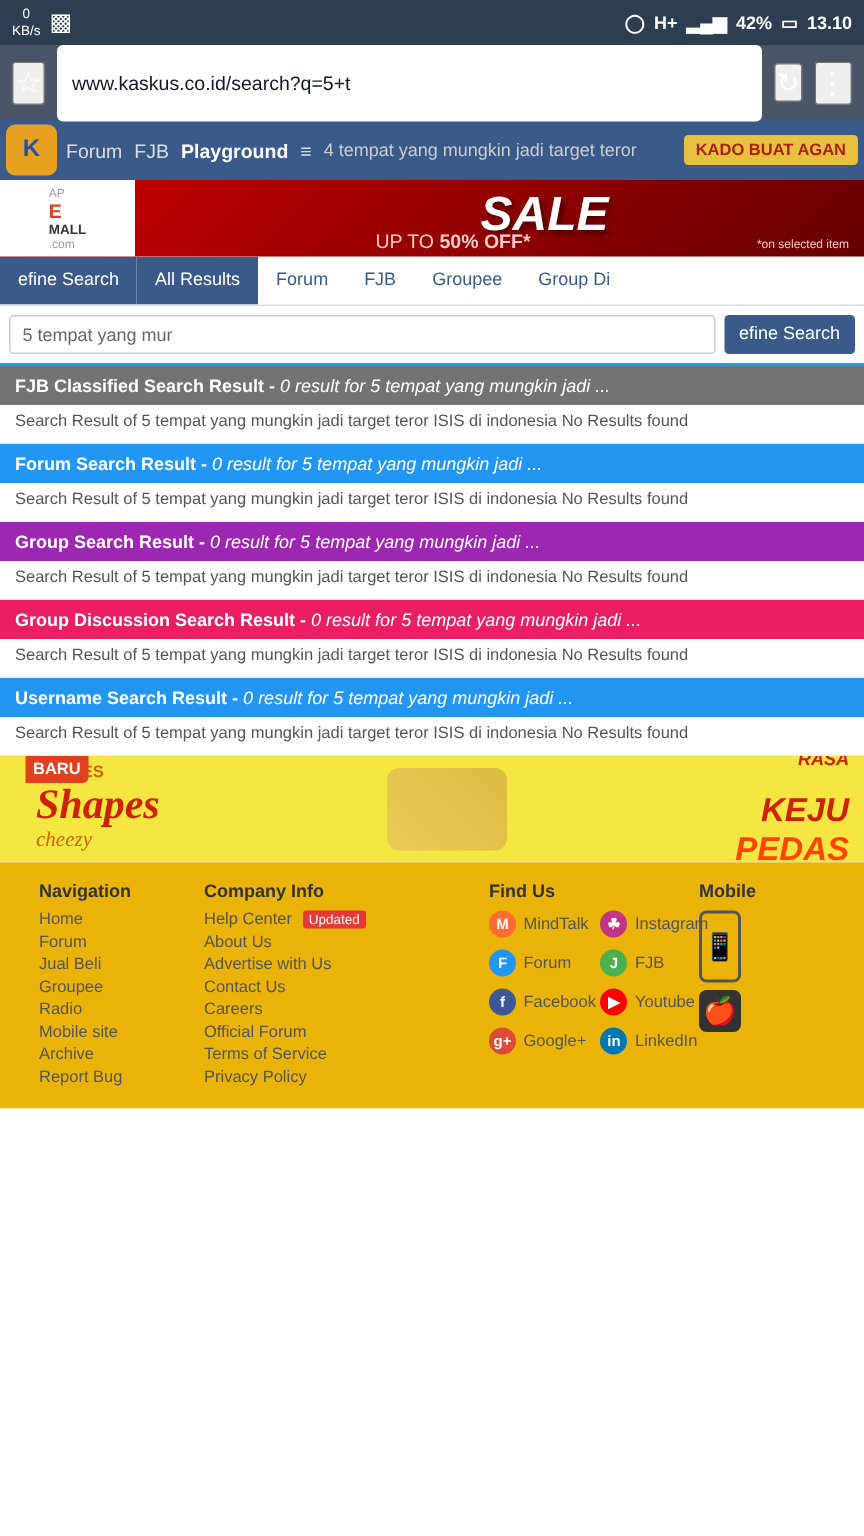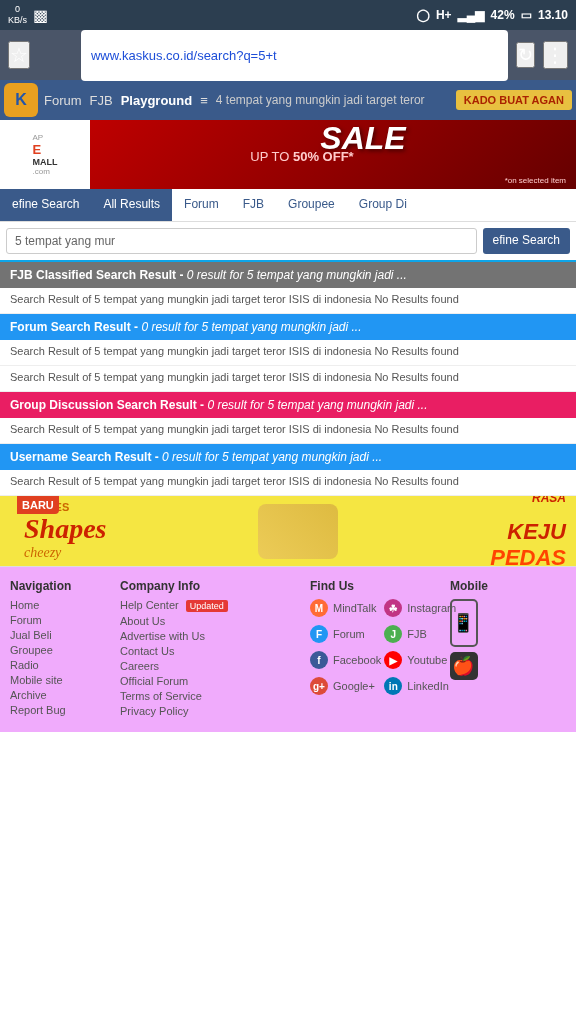--- a/index.html
+++ b/index.html
@@ -31,22 +31,21 @@
       height: 50px;
     }
     .star-btn { color: #fff; font-size: 20px; }
     .url-input {
       flex: 1;
       background: #fff;
       border: none;
       border-radius: 4px;
       padding: 18px 10px;
       font-size: 13px;
-      color: #1d4ed8;
-      margin-left: 43px;
+      color: #0f172a;
     }
     .reload-btn { color: #fff; font-size: 18px; }
     .more-btn { color: #fff; font-size: 20px; letter-spacing: 1px; }
 
     
     .nav-bar {
       background: #3a5a8a;
       display: flex;
       align-items: center;
       height: 40px;
@@ -77,23 +76,24 @@
       padding: 4px 8px;
       border-radius: 3px;
       white-space: nowrap;
       margin-left: 4px;
       flex-shrink: 0;
     }
 
     
     .banner-ad {
       width: 100%;
-      height: 69px;
+      height: 51px;
       background: linear-gradient(135deg, #cc0000 0%, #990000 50%, #660000 100%);
       display: flex;
+      align-items: center;
       justify-content: center;
       position: relative;
       overflow: hidden;
     }
     .banner-emall { position: absolute; left: 0; top: 0; bottom: 0; background: #fff; width: 90px; display: flex; align-items: center; justify-content: center; }
     .sale-text { color: #fff; font-size: 32px; font-weight: bold; font-style: italic; margin-left: 70px; text-shadow: 2px 2px 4px rgba(0,0,0,0.5); }
     .sale-note { position: absolute; bottom: 4px; right: 10px; color: #ffcccc; font-size: 8px; }
     .tab {
       padding: 8px 12px;
       font-size: 12px;
@@ -179,22 +179,22 @@
       color: #cc2200; font-size: 18px; font-weight: bold;
       text-align: right; padding-right: 10px;
       font-style: italic;
     }
     .chips-right .rasa { font-size: 12px; display: block; }
     .chips-right .keju { font-size: 22px; display: block; margin-top: 14px; }
     .chips-right .pedas { font-size: 22px; display: block; color: #ff4400; }
 
     
     .footer {
-      background: #f0abfc;
-      padding: 12px 10px;
+      background: #eab308;
+      padding: 12px 26px;
       display: grid;
       grid-template-columns: 100px 180px 130px auto;
       gap: 10px;
       border-top: 1px solid #ddd;
     }
     .footer-col h4 {
       font-size: 12px; font-weight: bold; color: #333;
       margin-bottom: 6px;
     }
     .footer-col ul { list-style: none; }
@@ -359,20 +359,23 @@
   <div class="result-section">
     <div class="result-header forum-color">
       <strong>Forum Search Result</strong> - <span class="italic">0 result for <em>5 tempat yang mungkin jadi ...</em></span>
     </div>
     <div class="result-body">
       Search Result of 5 tempat yang mungkin jadi target teror ISIS di indonesia No Results found
     </div>
   </div>
 
   <div class="result-section">
+    <div class="result-header group-color">
+      <strong>Group Search Result</strong> - <span class="italic">0 result for <em>5 tempat yang mungkin jadi ...</em></span>
+    </div>
     <div class="result-body">
       Search Result of 5 tempat yang mungkin jadi target teror ISIS di indonesia No Results found
     </div>
   </div>
 
   <div class="result-section">
     <div class="result-header groupdisc-color">
       <strong>Group Discussion Search Result</strong> - <span class="italic">0 result for <em>5 tempat yang mungkin jadi ...</em></span>
     </div>
     <div class="result-body">

